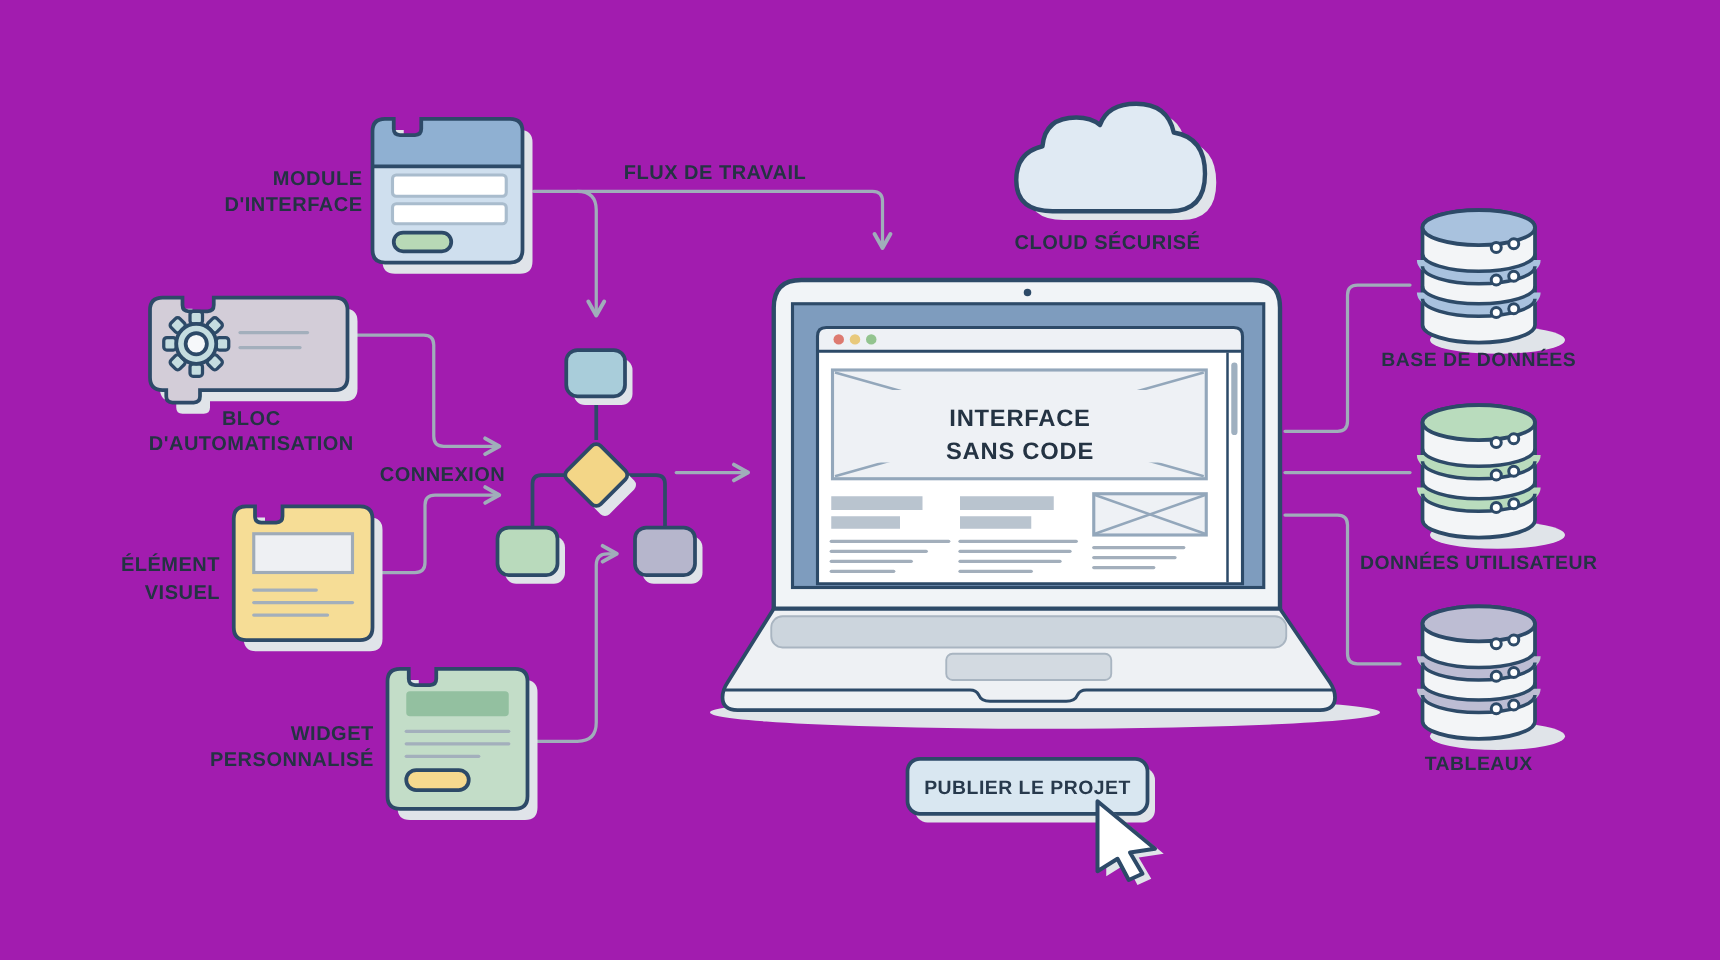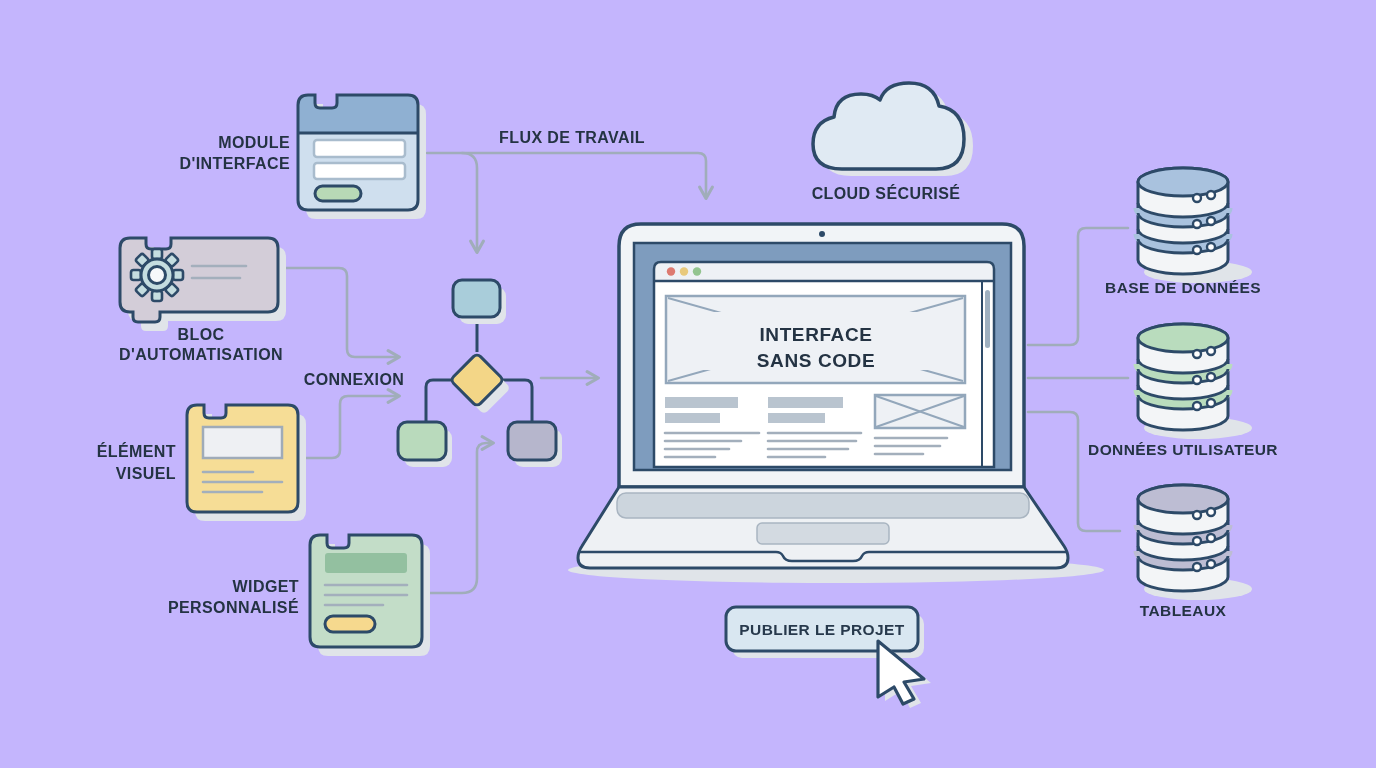--- a/index.html
+++ b/index.html
@@ -1,16 +1,16 @@
 <!DOCTYPE html>
 <html><head>
 <meta charset="utf-8">
 <style>
   html,body{margin:0;padding:0;background:#ffffff;}
-  .stage{position:relative;width:1376px;height:768px;background:#c4b5fd;overflow:hidden;
+  .stage{position:relative;width:1376px;height:768px;background:#a21caf;overflow:hidden;
          font-family:"Liberation Sans",sans-serif;}
   svg{position:absolute;left:0;top:0;}
   .lbl{font-family:"Liberation Sans",sans-serif;font-weight:700;font-size:16px;
        fill:#243343;letter-spacing:.4px;}
   .lbl-sm{font-size:15.5px;}
   .screen-title{font-family:"Liberation Sans",sans-serif;font-weight:700;font-size:19px;
        fill:#243343;letter-spacing:.6px;}
   .btn-lbl{font-family:"Liberation Sans",sans-serif;font-weight:700;font-size:15.5px;
        fill:#27394c;letter-spacing:.4px;}
   .connector{stroke:#a0adba;stroke-width:2.6;fill:none;stroke-linecap:round;}

